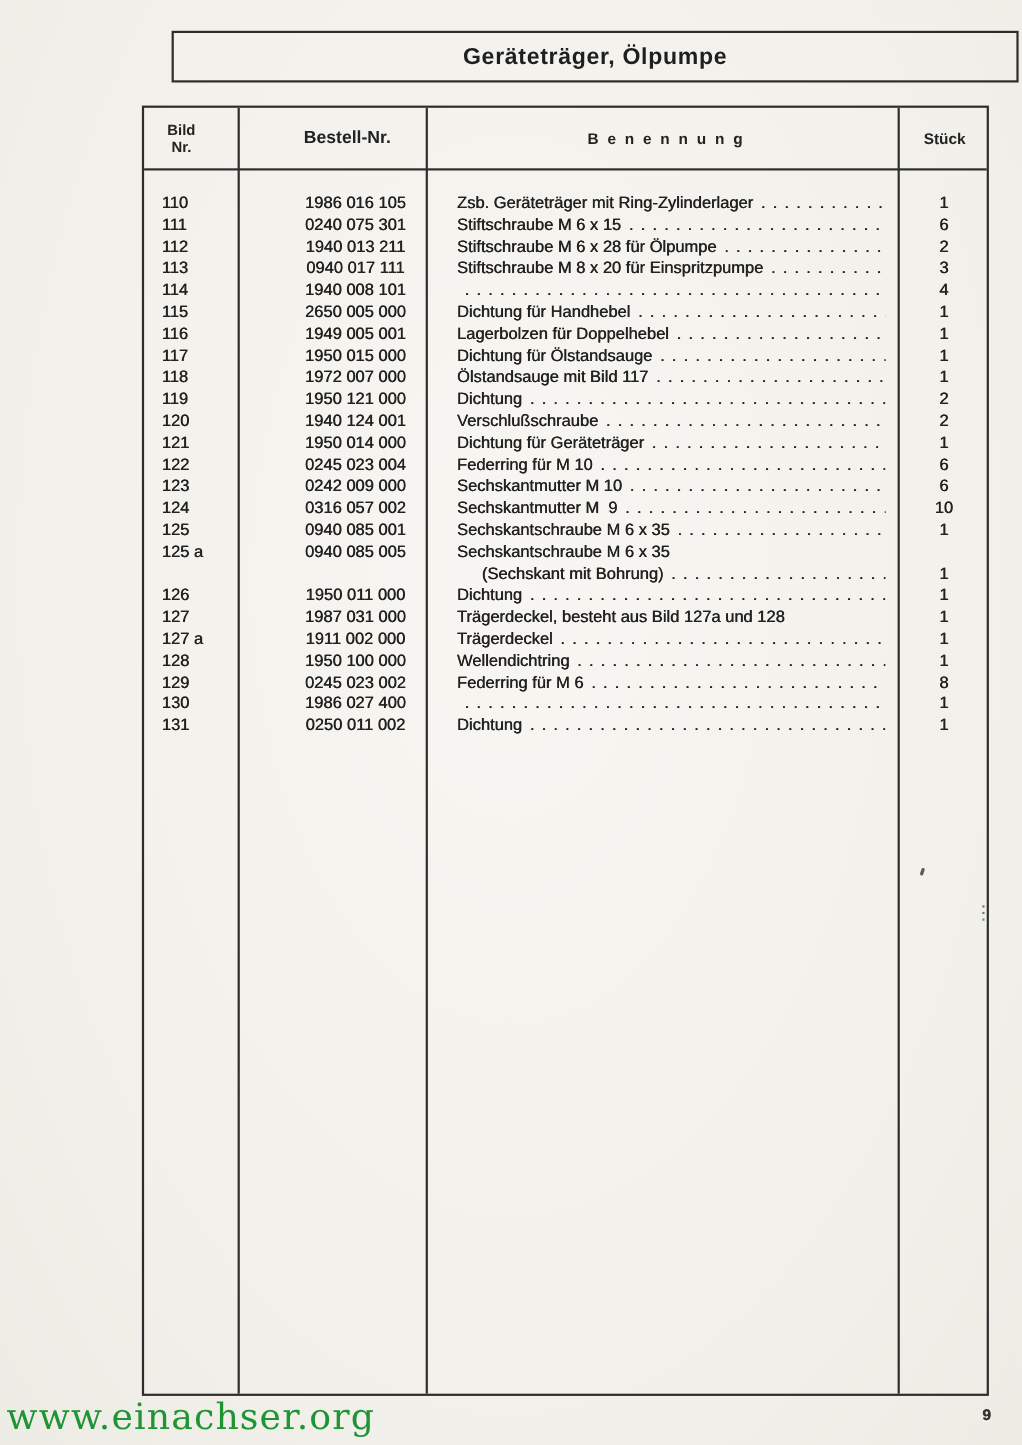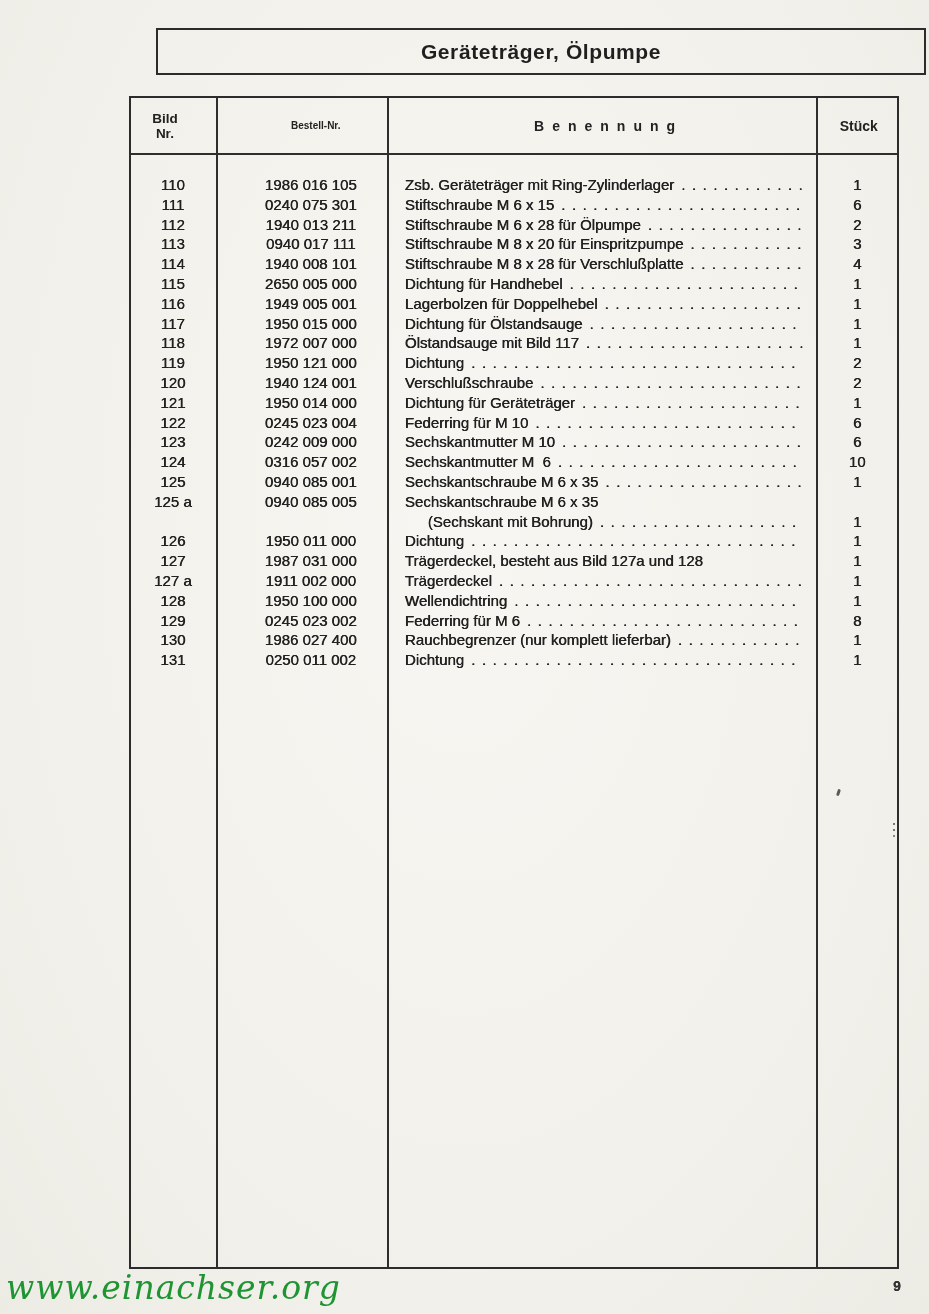--- a/index.html
+++ b/index.html
@@ -31,40 +31,40 @@
   .vline{position:absolute;top:0;bottom:0;width:2px;background:#2e2e2e;}
   .v1{left:85px;} .v2{left:256px;} .v3{left:685px;}
   .thead{
     position:absolute;left:0;top:0;right:0;height:57px;
     border-bottom:2px solid #2e2e2e;box-sizing:border-box;
     display:flex;align-items:center;gap:44px;
   }
   .thead .hc{display:flex;flex-direction:column;align-items:center;justify-content:center;
     font-weight:bold;color:#222;}
   .h1{width:85px;font-size:13.5px;line-height:15px;}
-  .h2{width:183px;font-size:10px;}
+  .h2{width:183px;font-size:16px;}
   .h3{width:429px;font-size:14px;letter-spacing:8px;padding-left:8px;box-sizing:border-box;}
   .h4{width:96px;font-size:14px;}
   
   .rows{position:absolute;left:0;top:57px;right:0;padding-top:20px;}
   .row{display:flex;height:19.8px;line-height:19.8px;font-size:15px;
     color:#222;text-shadow:0.4px 0 0 #222;}
-  .c1{width:85px;text-align:center;}
+  .c1{width:85px;padding-left:16px;}
   .c2{width:171px;text-align:center;padding-left:12px;}
   .c3{width:429px;box-sizing:border-box;padding-left:10px;padding-right:14px;
       display:flex;overflow:hidden;}
   .c3.indent{padding-left:33px;}
   .c3 .nm{white-space:pre;}
   .leader{flex:1;overflow:hidden;white-space:nowrap;letter-spacing:6.5px;
       margin-left:7px;color:#242424;}
   .c4{width:81px;text-align:center;}
   
   .watermark{
     position:absolute;left:6px;top:1268px;
-    font-family:"DejaVu Serif", serif;font-style:italic;
+    font-family:"DejaVu Serif", serif;
     font-size:33px;color:#1e9433;letter-spacing:1px;
   }
   
   .pagenum{
     position:absolute;left:893px;top:1278px;
     font-size:14px;color:#333;font-weight:bold;text-shadow:0.3px 0 0 #333;
   }
   
   .speck-a{position:absolute;left:837px;top:789px;width:3px;height:7px;
     background:#5a5a5a;border-radius:2px;transform:rotate(18deg);}
@@ -129,21 +129,20 @@
           <span class="c3">
             <span class="nm">Stiftschraube M 8 x 20 für Einspritzpumpe</span>
             <span class="leader">........................................................................................................................</span>
           </span>
           <span class="c4">3</span>
         </div>
         <div class="row">
           <span class="c1">114</span>
           <span class="c2">1940 008 101</span>
           <span class="c3">
-            <span class="nm">Stiftschraube M 8 x 28 für Verschlußplatte</span>
             <span class="leader">........................................................................................................................</span>
           </span>
           <span class="c4">4</span>
         </div>
         <div class="row">
           <span class="c1">115</span>
           <span class="c2">2650 005 000</span>
           <span class="c3">
             <span class="nm">Dichtung für Handhebel</span>
             <span class="leader">........................................................................................................................</span>
@@ -219,21 +218,21 @@
           <span class="c3">
             <span class="nm">Sechskantmutter M 10</span>
             <span class="leader">........................................................................................................................</span>
           </span>
           <span class="c4">6</span>
         </div>
         <div class="row">
           <span class="c1">124</span>
           <span class="c2">0316 057 002</span>
           <span class="c3">
-            <span class="nm">Sechskantmutter M  6</span>
+            <span class="nm">Sechskantmutter M  9</span>
             <span class="leader">........................................................................................................................</span>
           </span>
           <span class="c4">10</span>
         </div>
         <div class="row">
           <span class="c1">125</span>
           <span class="c2">0940 085 001</span>
           <span class="c3">
             <span class="nm">Sechskantschraube M 6 x 35</span>
             <span class="leader">........................................................................................................................</span>
@@ -298,21 +297,20 @@
           <span class="c3">
             <span class="nm">Federring für M 6</span>
             <span class="leader">........................................................................................................................</span>
           </span>
           <span class="c4">8</span>
         </div>
         <div class="row">
           <span class="c1">130</span>
           <span class="c2">1986 027 400</span>
           <span class="c3">
-            <span class="nm">Rauchbegrenzer (nur komplett lieferbar)</span>
             <span class="leader">........................................................................................................................</span>
           </span>
           <span class="c4">1</span>
         </div>
         <div class="row">
           <span class="c1">131</span>
           <span class="c2">0250 011 002</span>
           <span class="c3">
             <span class="nm">Dichtung</span>
             <span class="leader">........................................................................................................................</span>

